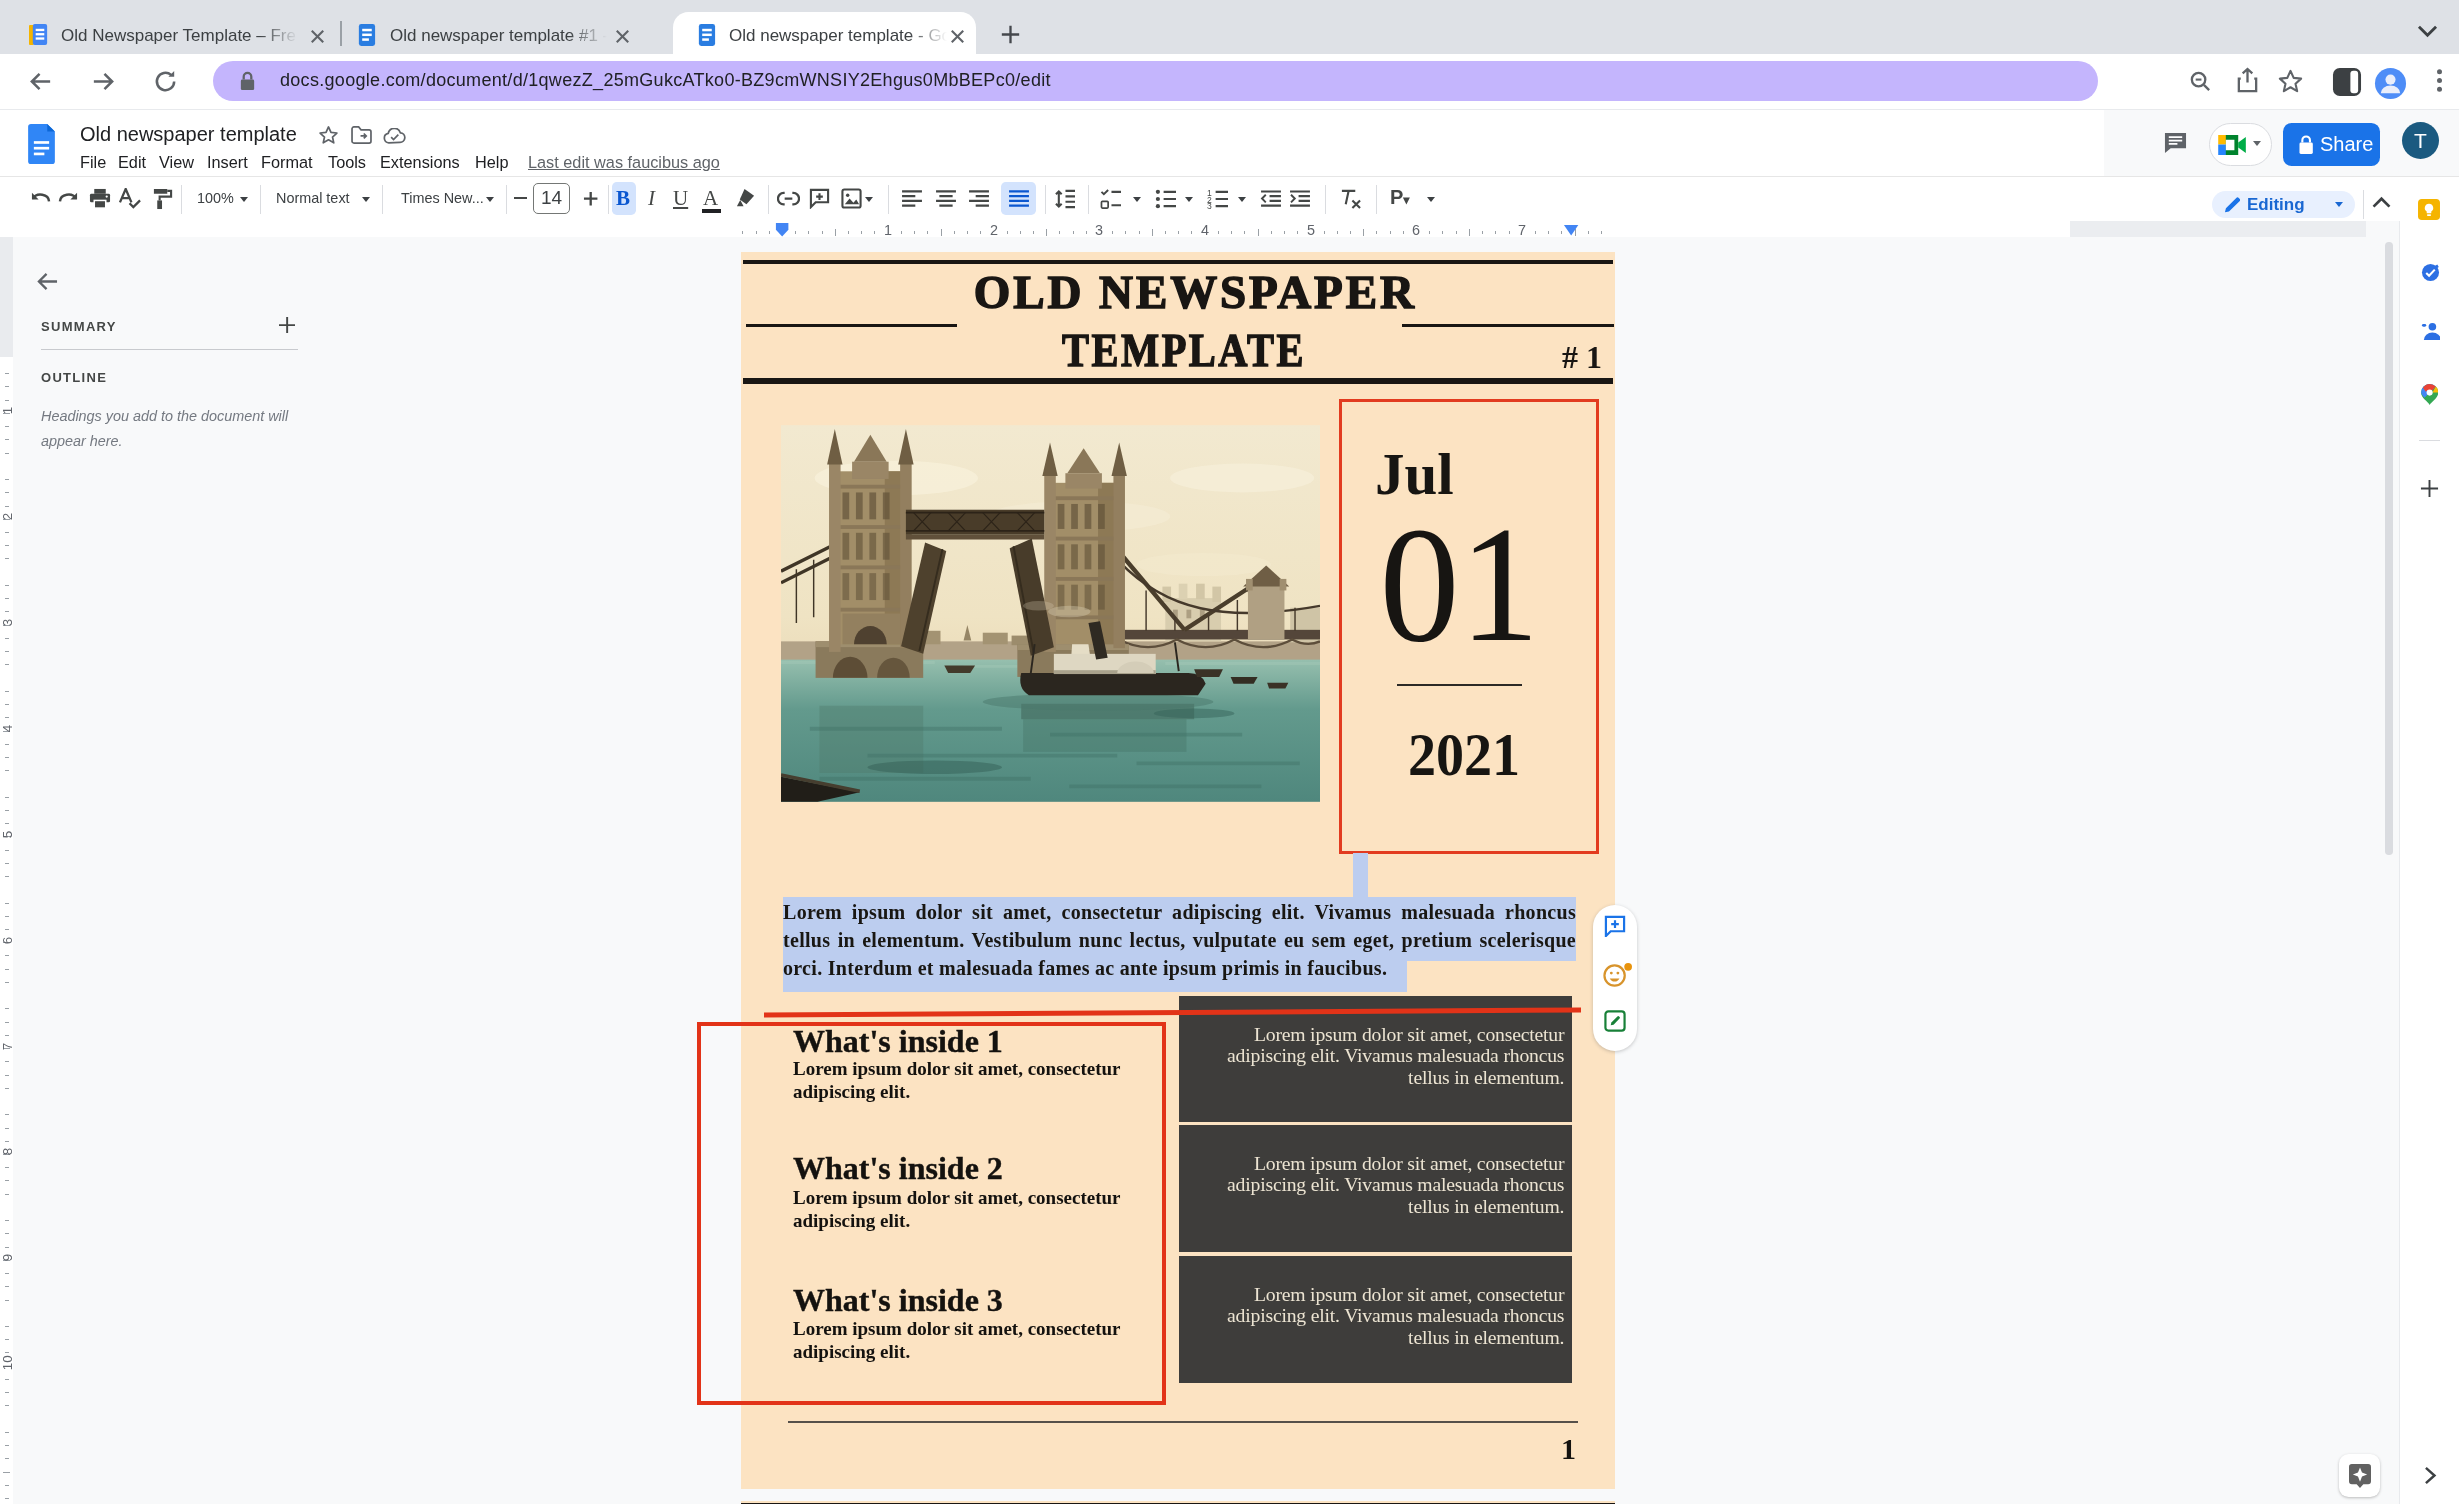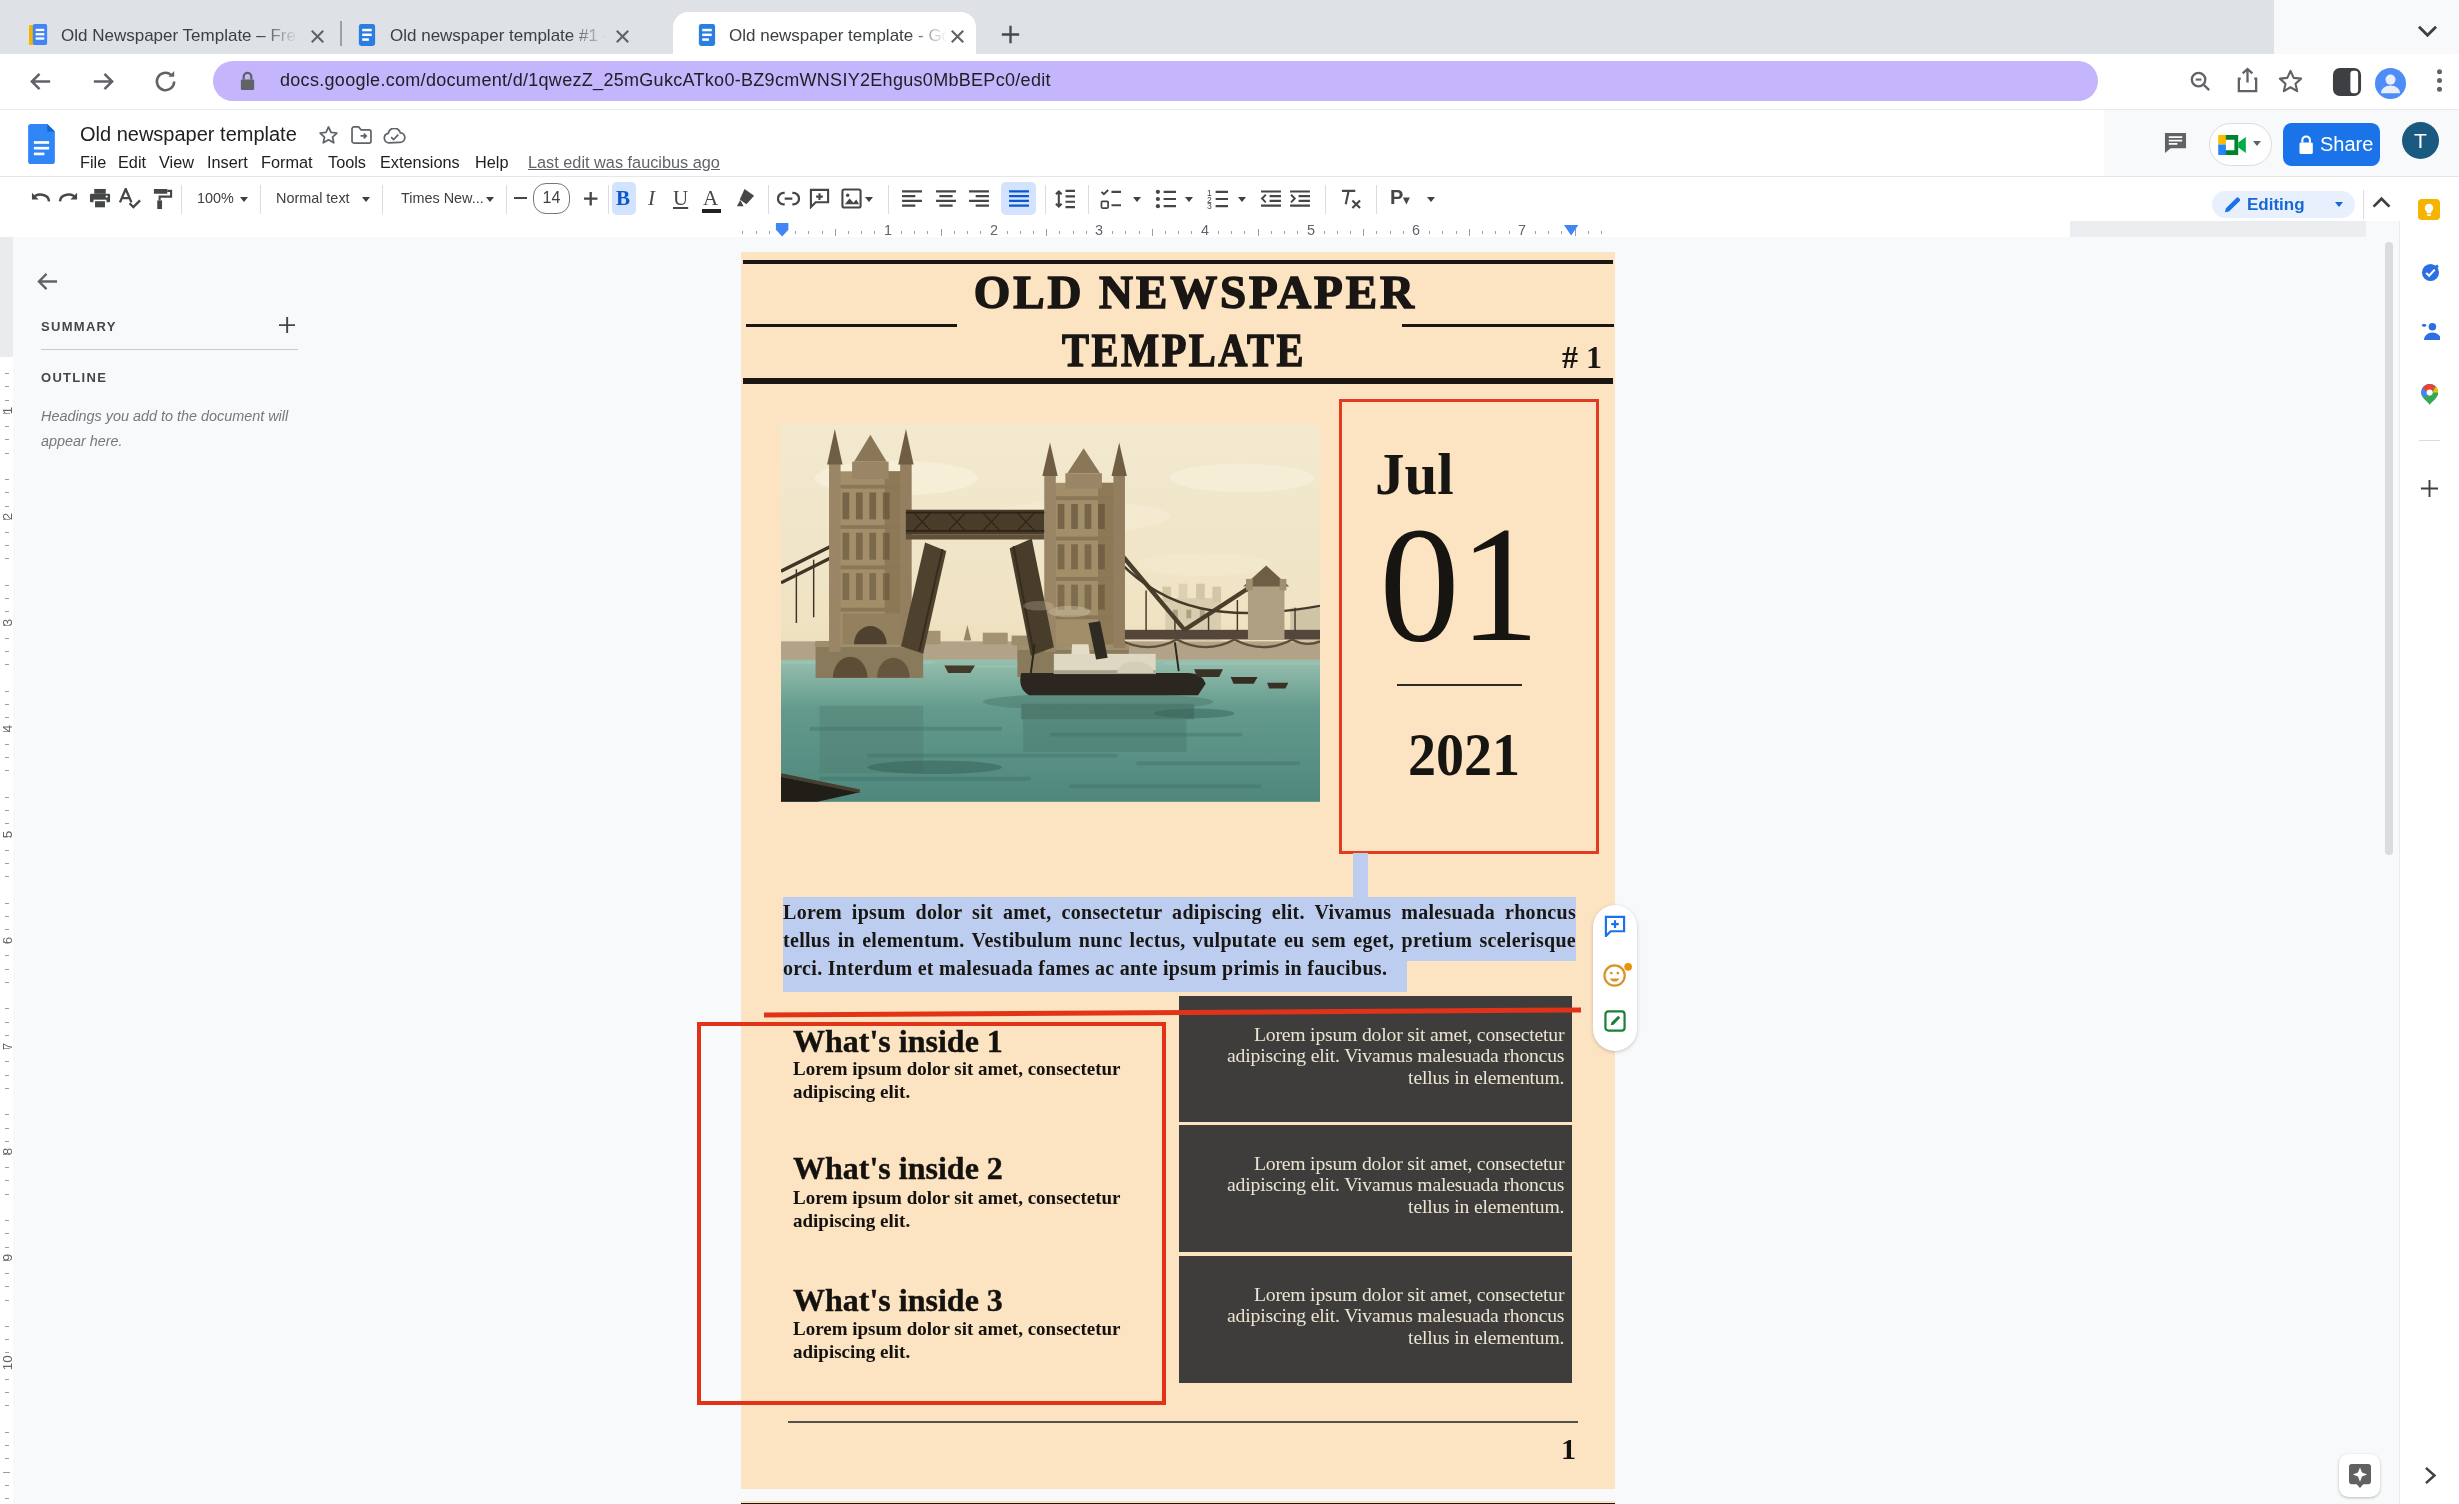--- a/index.html
+++ b/index.html
@@ -2,21 +2,21 @@
 <html><head>
 <meta charset="utf-8">
 <style>
   * { margin:0; padding:0; box-sizing:border-box; }
   html,body { width:2459px; height:1504px; overflow:hidden; }
   body { font-family:"Liberation Sans", sans-serif; background:#f8f9fa; position:relative; }
   .abs { position:absolute; }
   svg { display:block; }
 
   
-  #tabbar { left:0; top:0; width:2274px; height:54px; background:#dee1e6;padding-left:24px; }
+  #tabbar { left:0; top:0; width:2459px; height:54px; background:#dee1e6;padding-left:24px; }
   .tabtitle { position:absolute; top:26.4px; font-size:17px; color:#3c4043; white-space:nowrap; overflow:hidden; }
   .fade1::after { content:""; position:absolute; right:0; top:0; bottom:0; width:38px;
      background:linear-gradient(90deg, rgba(222,225,230,0), #dee1e6); }
   .activetab { position:absolute; left:673px; top:11.5px; width:303px; height:42px; background:#fff; border-radius:15.4px 15.4px 0 0; }
   .fade2::after { content:""; position:absolute; right:0; top:0; bottom:0; width:38px;
      background:linear-gradient(90deg, rgba(255,255,255,0), #fff); }
   .tabx { position:absolute; top:26px; width:21px; height:21px; color:#5f6368; }
 
   
   #urlrow { left:0; top:54px; width:2459px; height:56px; background:#fff; border-bottom:1px solid #e8eaed; }
@@ -228,21 +228,21 @@
   <div class="dda" style="left:240px;"></div>
   <div class="tbdiv" style="left:260px;"></div>
   <div class="tblabel" style="left:276px;">Normal text</div>
   <div class="dda" style="left:362px;"></div>
   <div class="tbdiv" style="left:382px;"></div>
   <div class="tblabel" style="left:401px;">Times New...</div>
   <div class="dda" style="left:486px;"></div>
   <div class="tbdiv" style="left:506px;"></div>
 
   <div class="abs" style="left:514px; top:20px; width:13.4px; height:2.3px; background:#444746;"></div>
-  <div class="abs" style="left:533px; top:5.8px; width:37px; height:31px; border:1.9px solid #747775; border-radius:13px; font-size:16px; color:#3c4043; text-align:center; line-height:28px;">14</div>
+  <div class="abs" style="left:533px; top:5.8px; width:37px; height:31px; border:1.9px solid #747775; border-radius:5px; font-size:19px; color:#3c4043; text-align:center; line-height:28px;">14</div>
   <svg class="abs" style="left:583px; top:14.4px;" width="15.4" height="15.4" viewBox="0 0 16 16">
       <path d="M8 1 v14 M1 8 h14" stroke="#444746" stroke-width="2.4"></path>
     </svg>
   <div class="tbdiv" style="left:608px;"></div>
 
   <div class="abs" style="left:612px; top:4.8px; width:24px; height:33px; background:#d3e3fd; border-radius:4.8px;"></div>
   <div class="abs serif" style="left:616px; top:8.6px; font-size:21px; font-weight:bold; color:#0b57d0;">B</div>
   <div class="abs serif" style="left:648px; top:8.6px; font-size:21px; font-style:italic; color:#444746;">I</div>
   <div class="abs serif" style="left:673px; top:8.6px; font-size:21px; text-decoration:underline; color:#444746;">U</div>
   <div class="abs serif" style="left:703px; top:8.6px; font-size:21px; color:#444746;">A</div>

